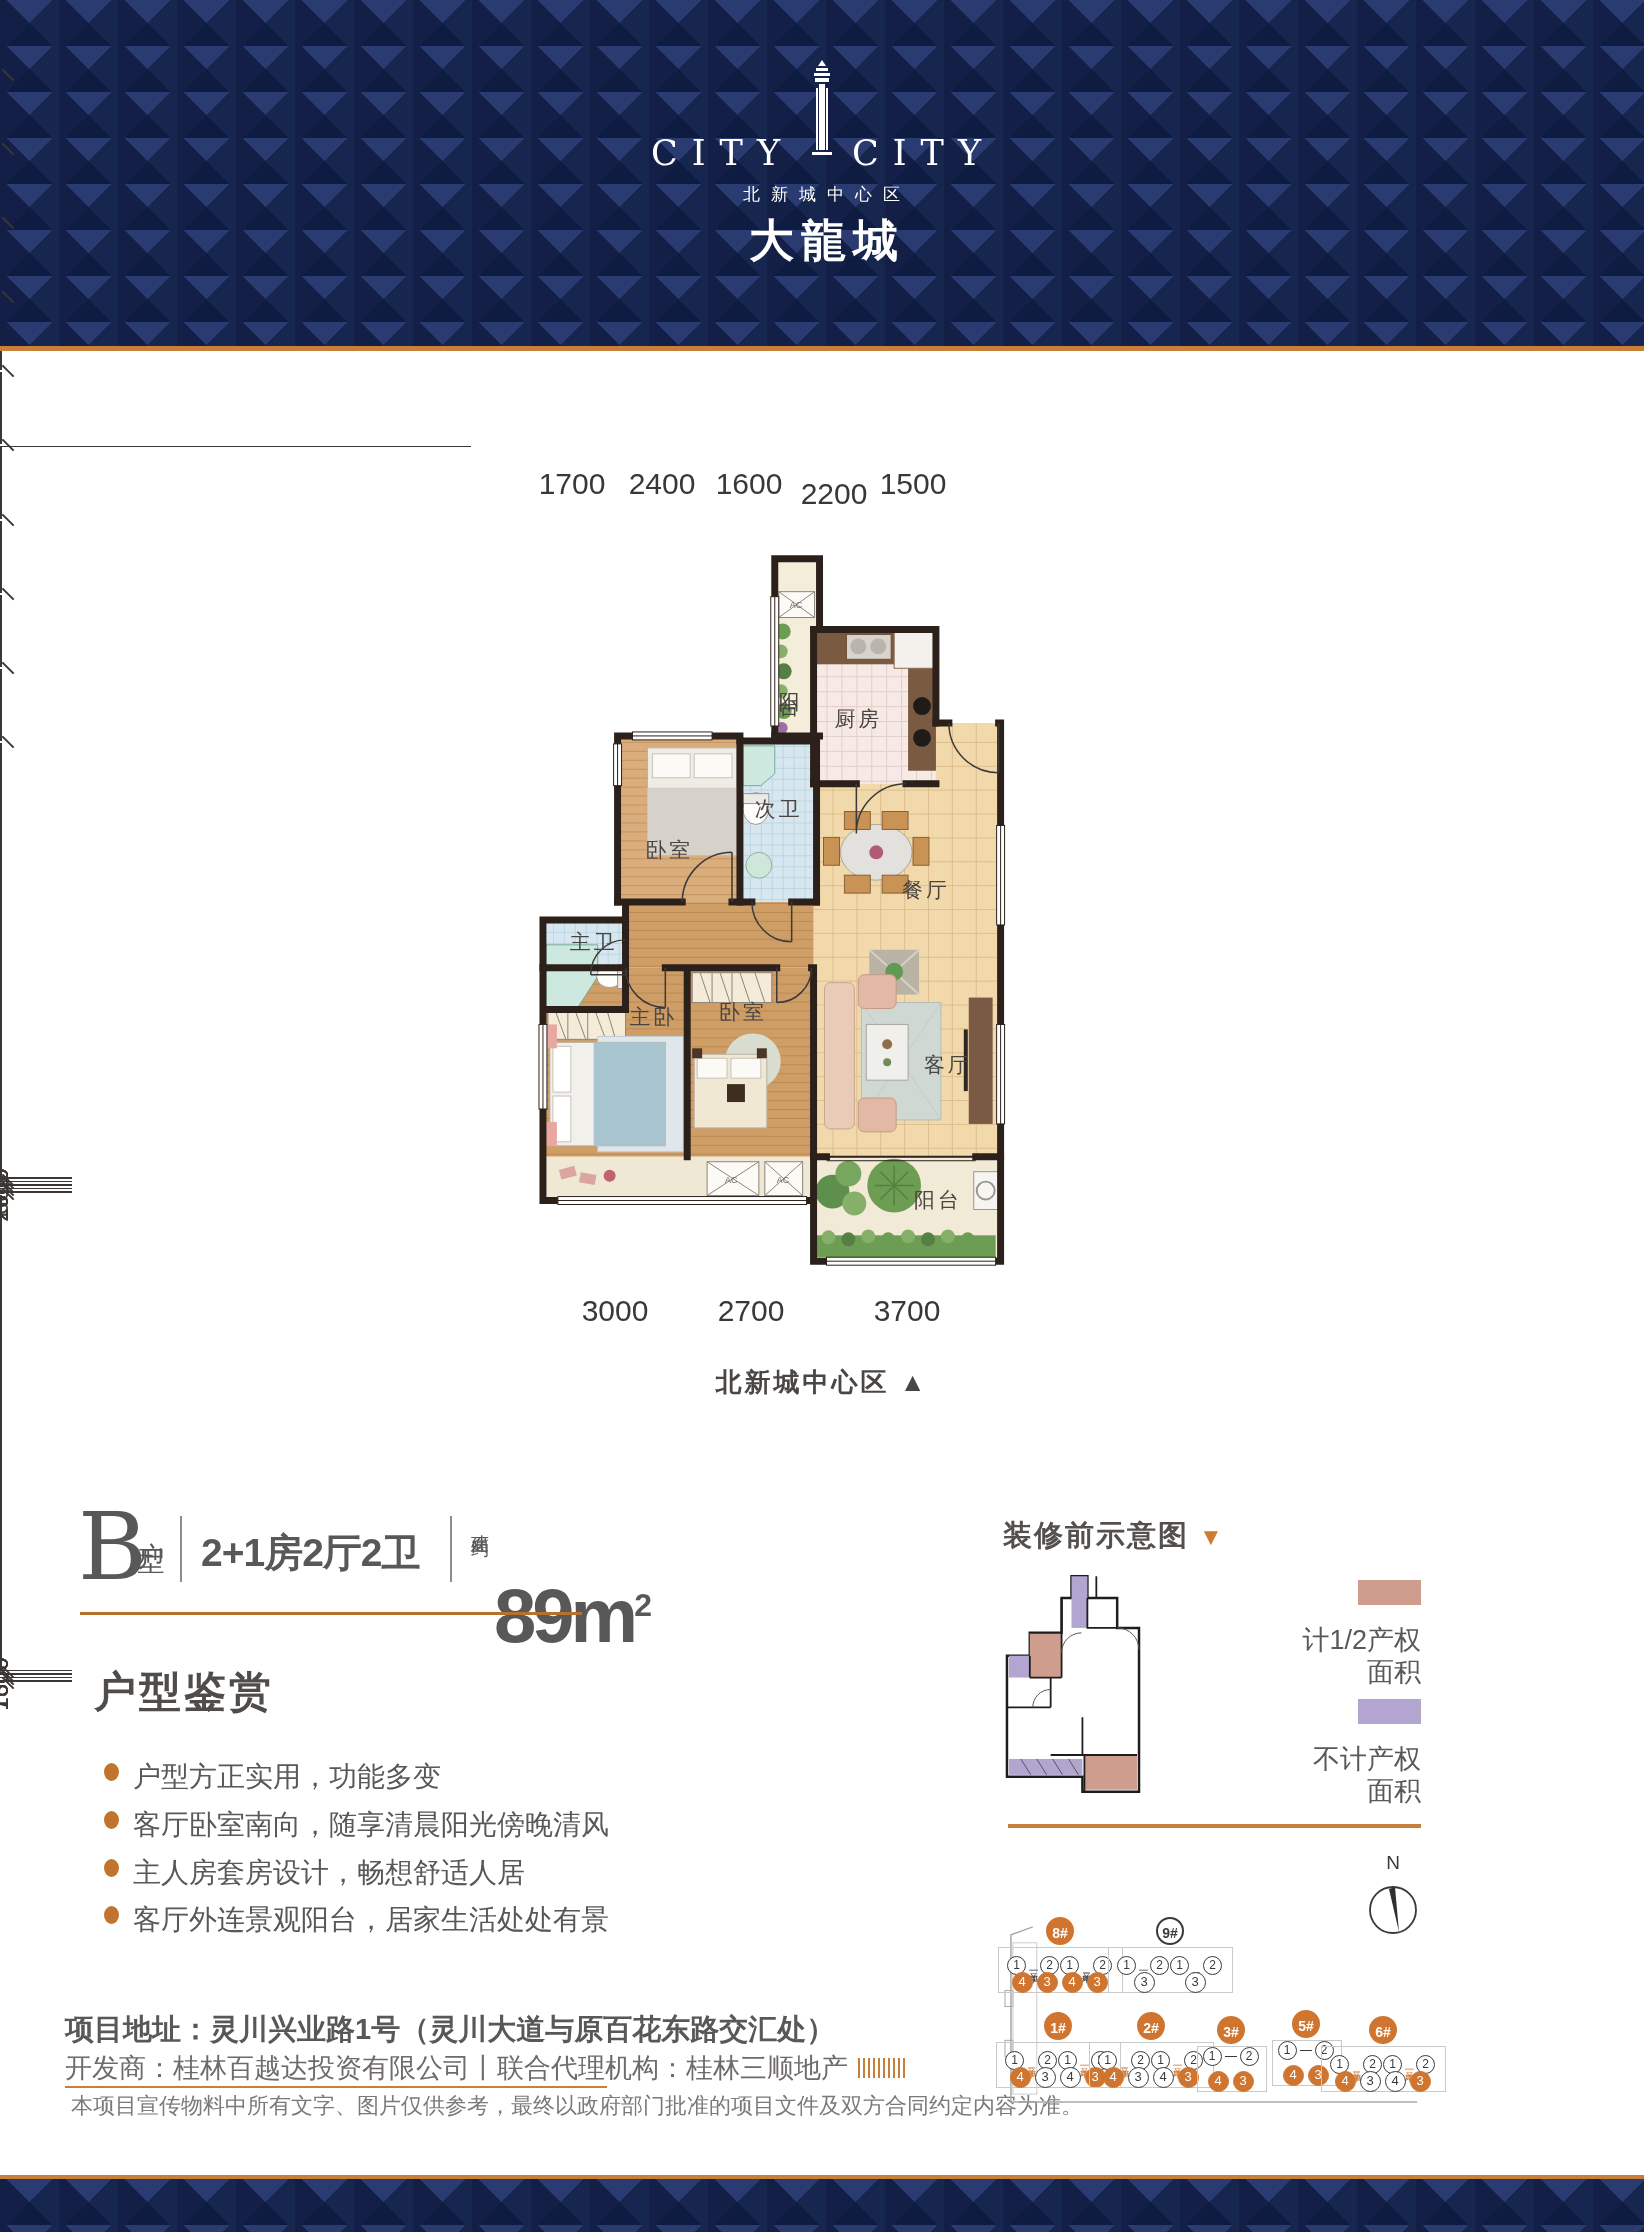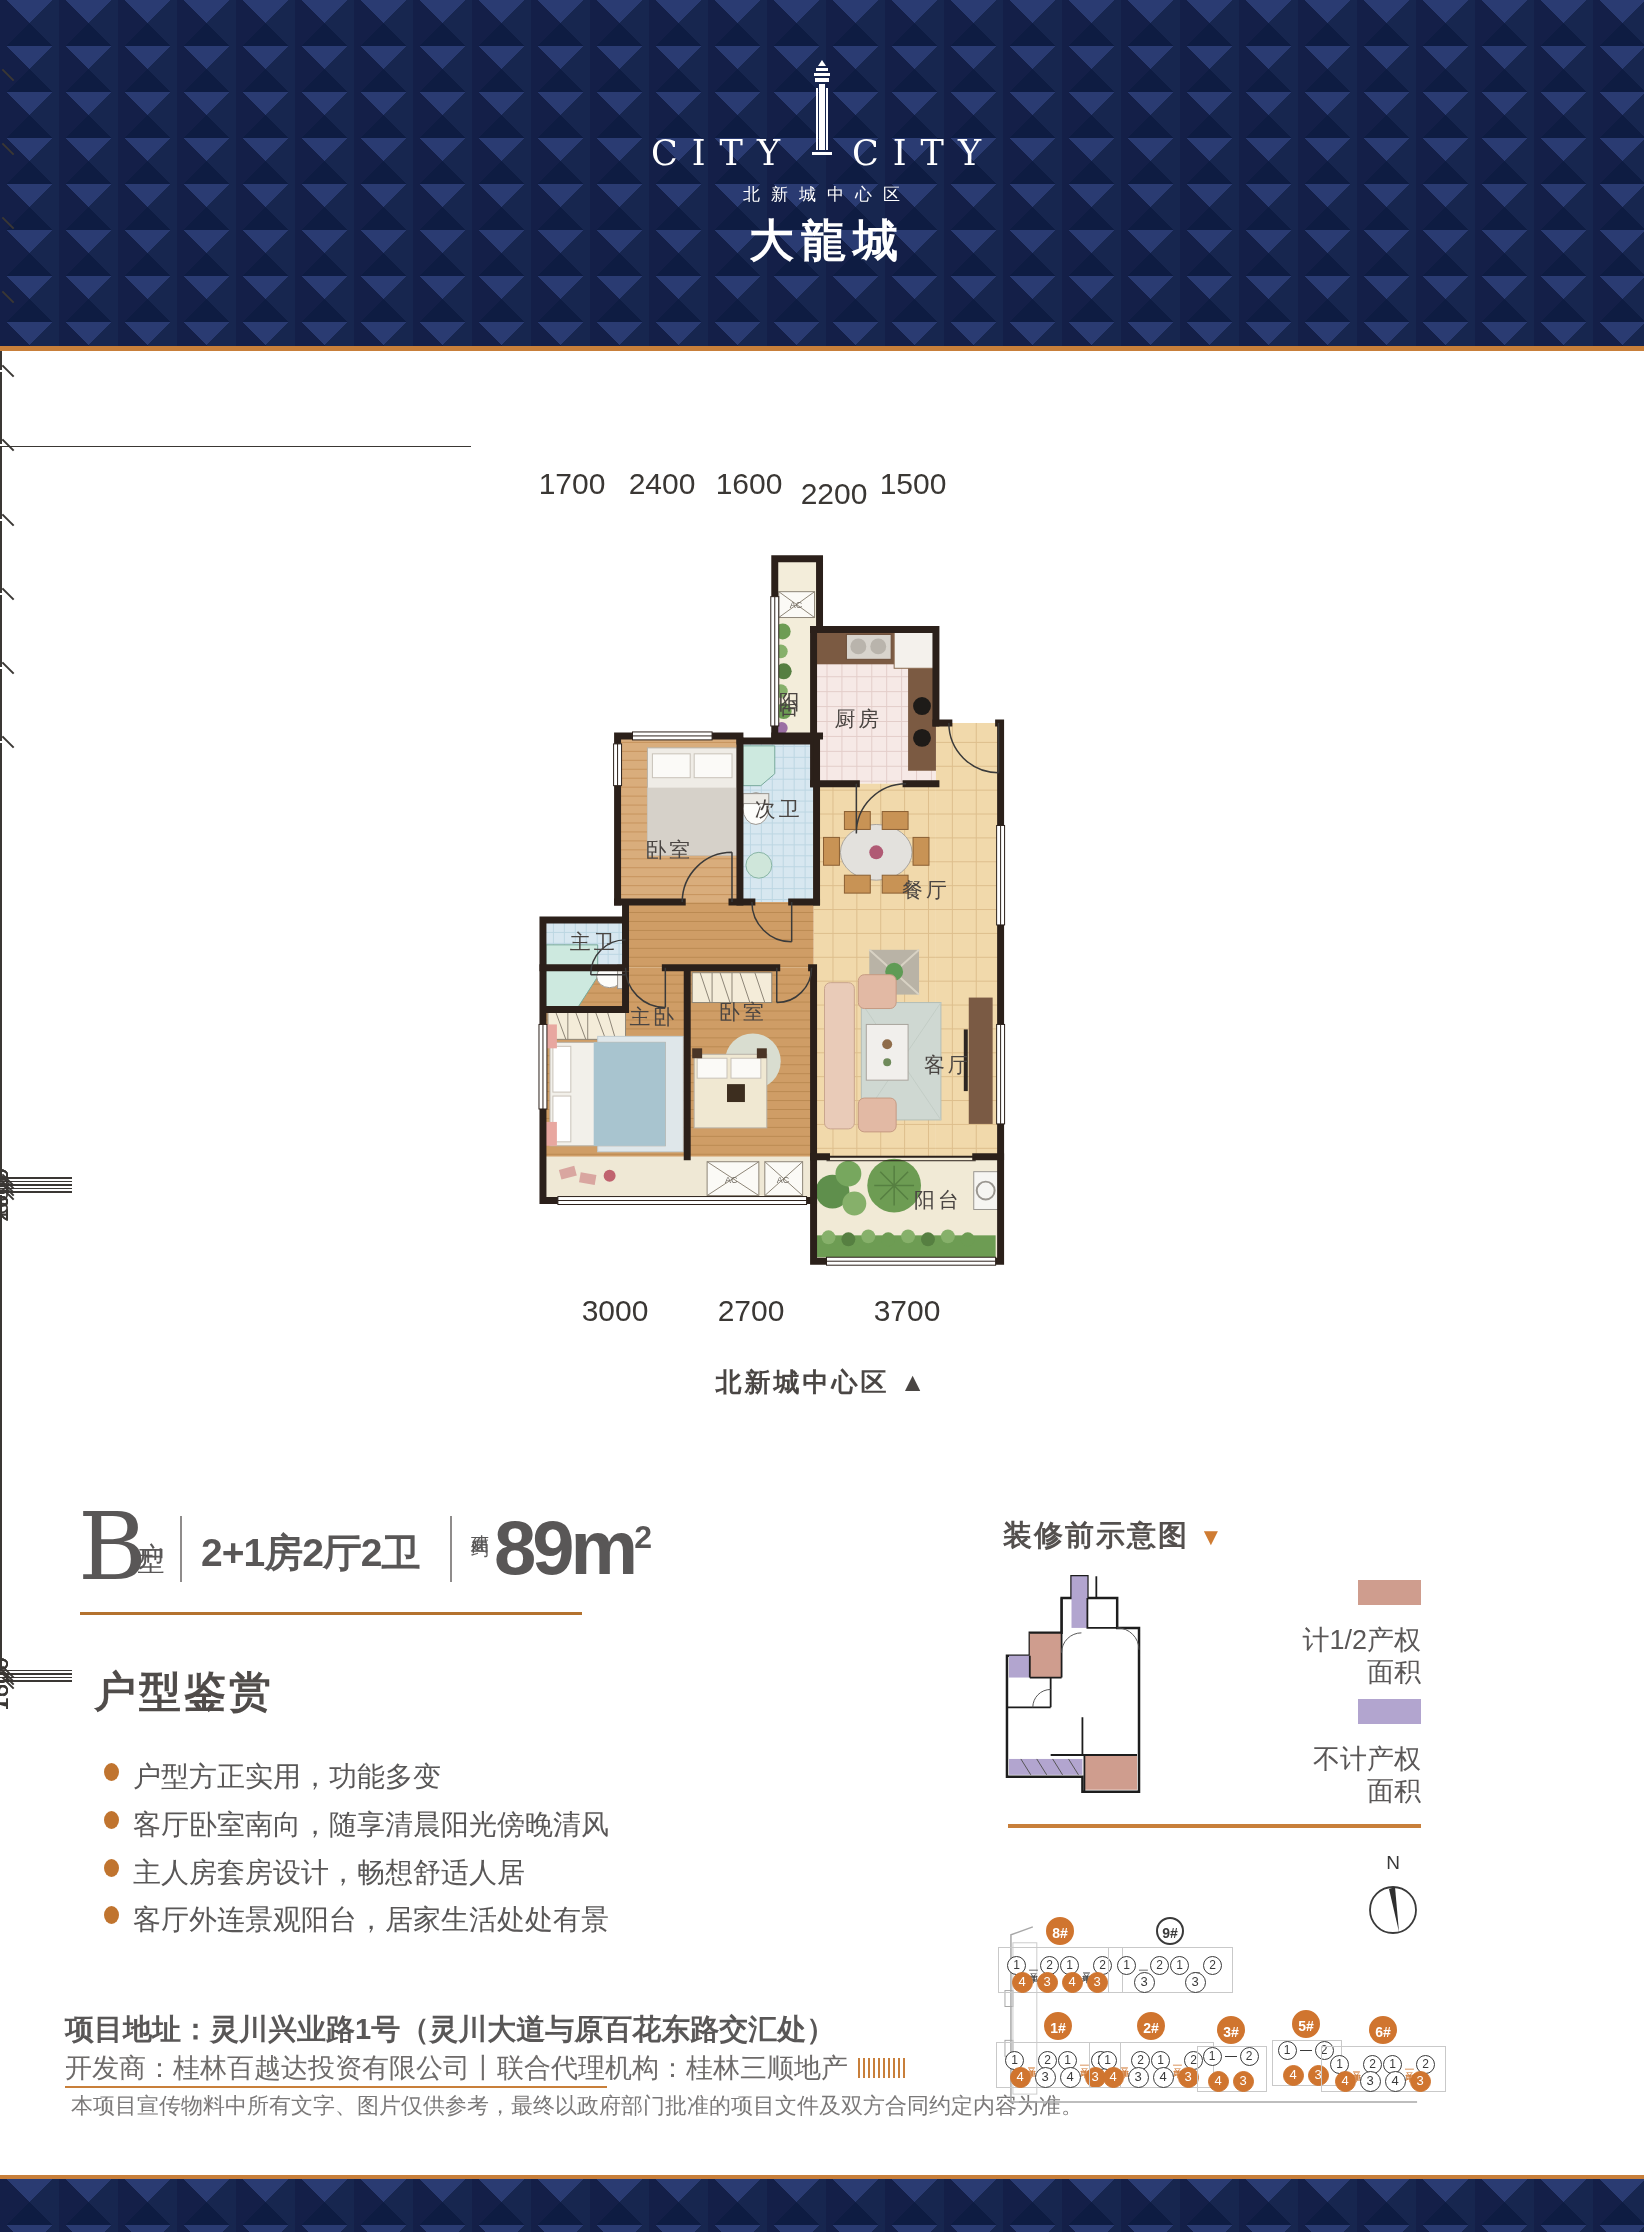--- a/index.html
+++ b/index.html
@@ -251,21 +251,21 @@
     <span>北新城中心区</span>
     <span style="color:#4a4644">▲</span>
   </div>
 
   <div class="abs serif" style="left:78px;top:1500px;font-size:94px;color:#595757;line-height:1">B</div>
   <div class="abs vertcn" style="left:133px;top:1520px;font-size:27px;color:#595757;letter-spacing:6px;height:70px">户型</div>
   <div class="vline" style="left:180px;top:1516px;height:66px"></div>
   <div class="abs" style="left:201px;top:1526px;font-size:39px;font-weight:bold;color:#595757;letter-spacing:-1px">2+1房2厅2卫</div>
   <div class="vline" style="left:450px;top:1516px;height:66px"></div>
   <div class="abs vertcn" style="left:468px;top:1520px;font-size:18px;color:#595757;letter-spacing:3px;height:66px">建面约</div>
-  <div class="abs" style="left:494px;top:1504px;font-size:76px;font-weight:bold;color:#595757;letter-spacing:-4px">
+  <div class="abs" style="left:494px;top:1572px;font-size:76px;font-weight:bold;color:#595757;letter-spacing:-4px">
     <span>89m</span><sup style="font-size:32px;letter-spacing:0">2</sup>
   </div>
   <div class="abs" style="left:80px;top:1612px;width:502px;height:3px;background:#b4722e"></div>
 
   <div class="abs" style="left:94px;top:1664px;font-size:42px;font-weight:bold;color:#504c4a;letter-spacing:3px">户型鉴赏</div>
   <div class="bullet-dot" style="left:104px;top:1763px"></div>
   <div class="btxt" style="left:133px;top:1758px">户型方正实用，功能多变</div>
   <div class="bullet-dot" style="left:104px;top:1811px"></div>
   <div class="btxt" style="left:133px;top:1806px">客厅卧室南向，随享清晨阳光傍晚清风</div>
   <div class="bullet-dot" style="left:104px;top:1859px"></div>

